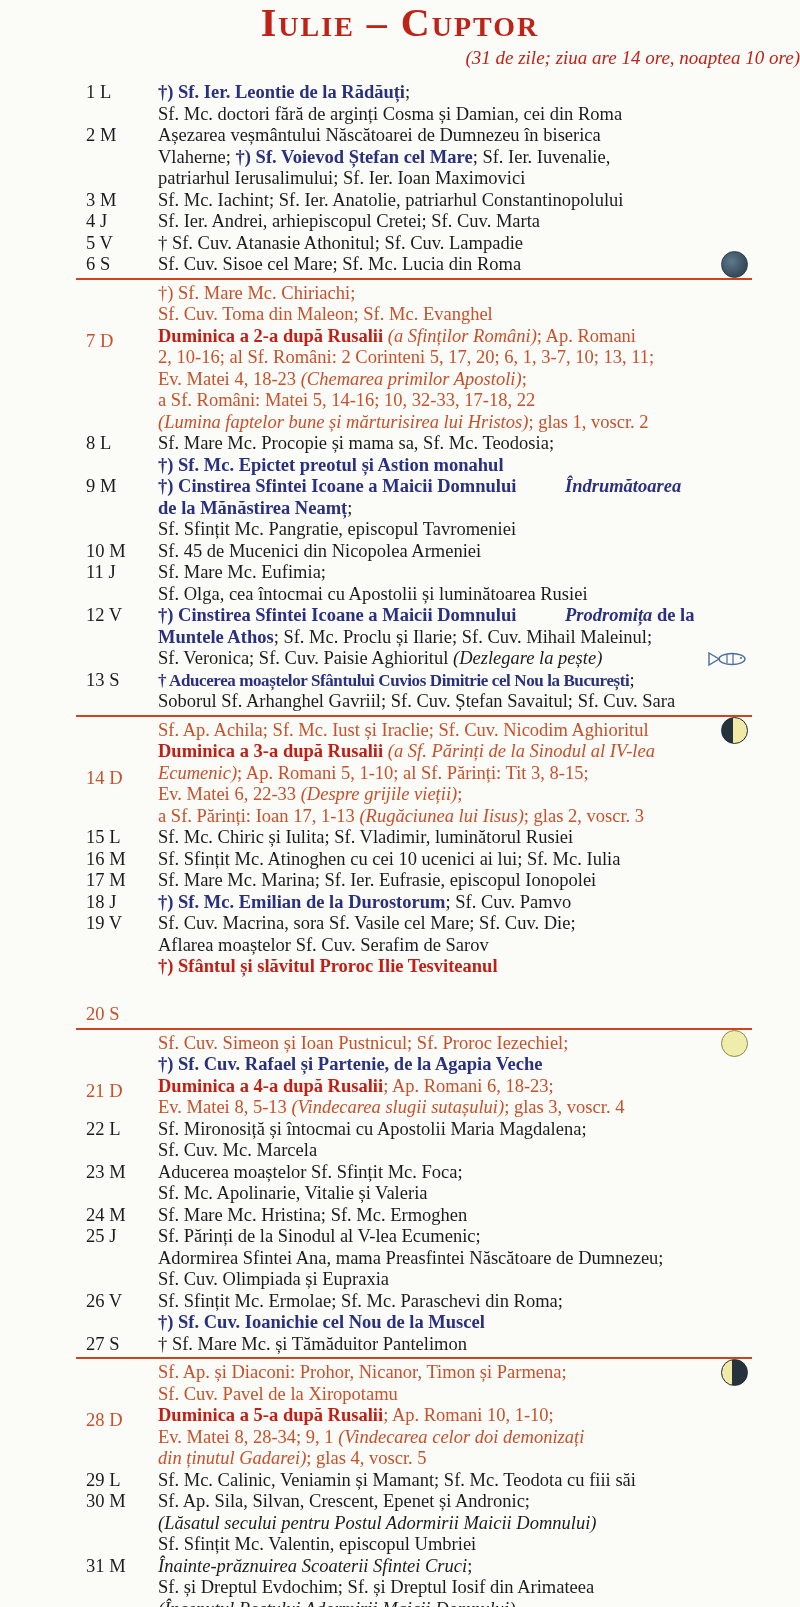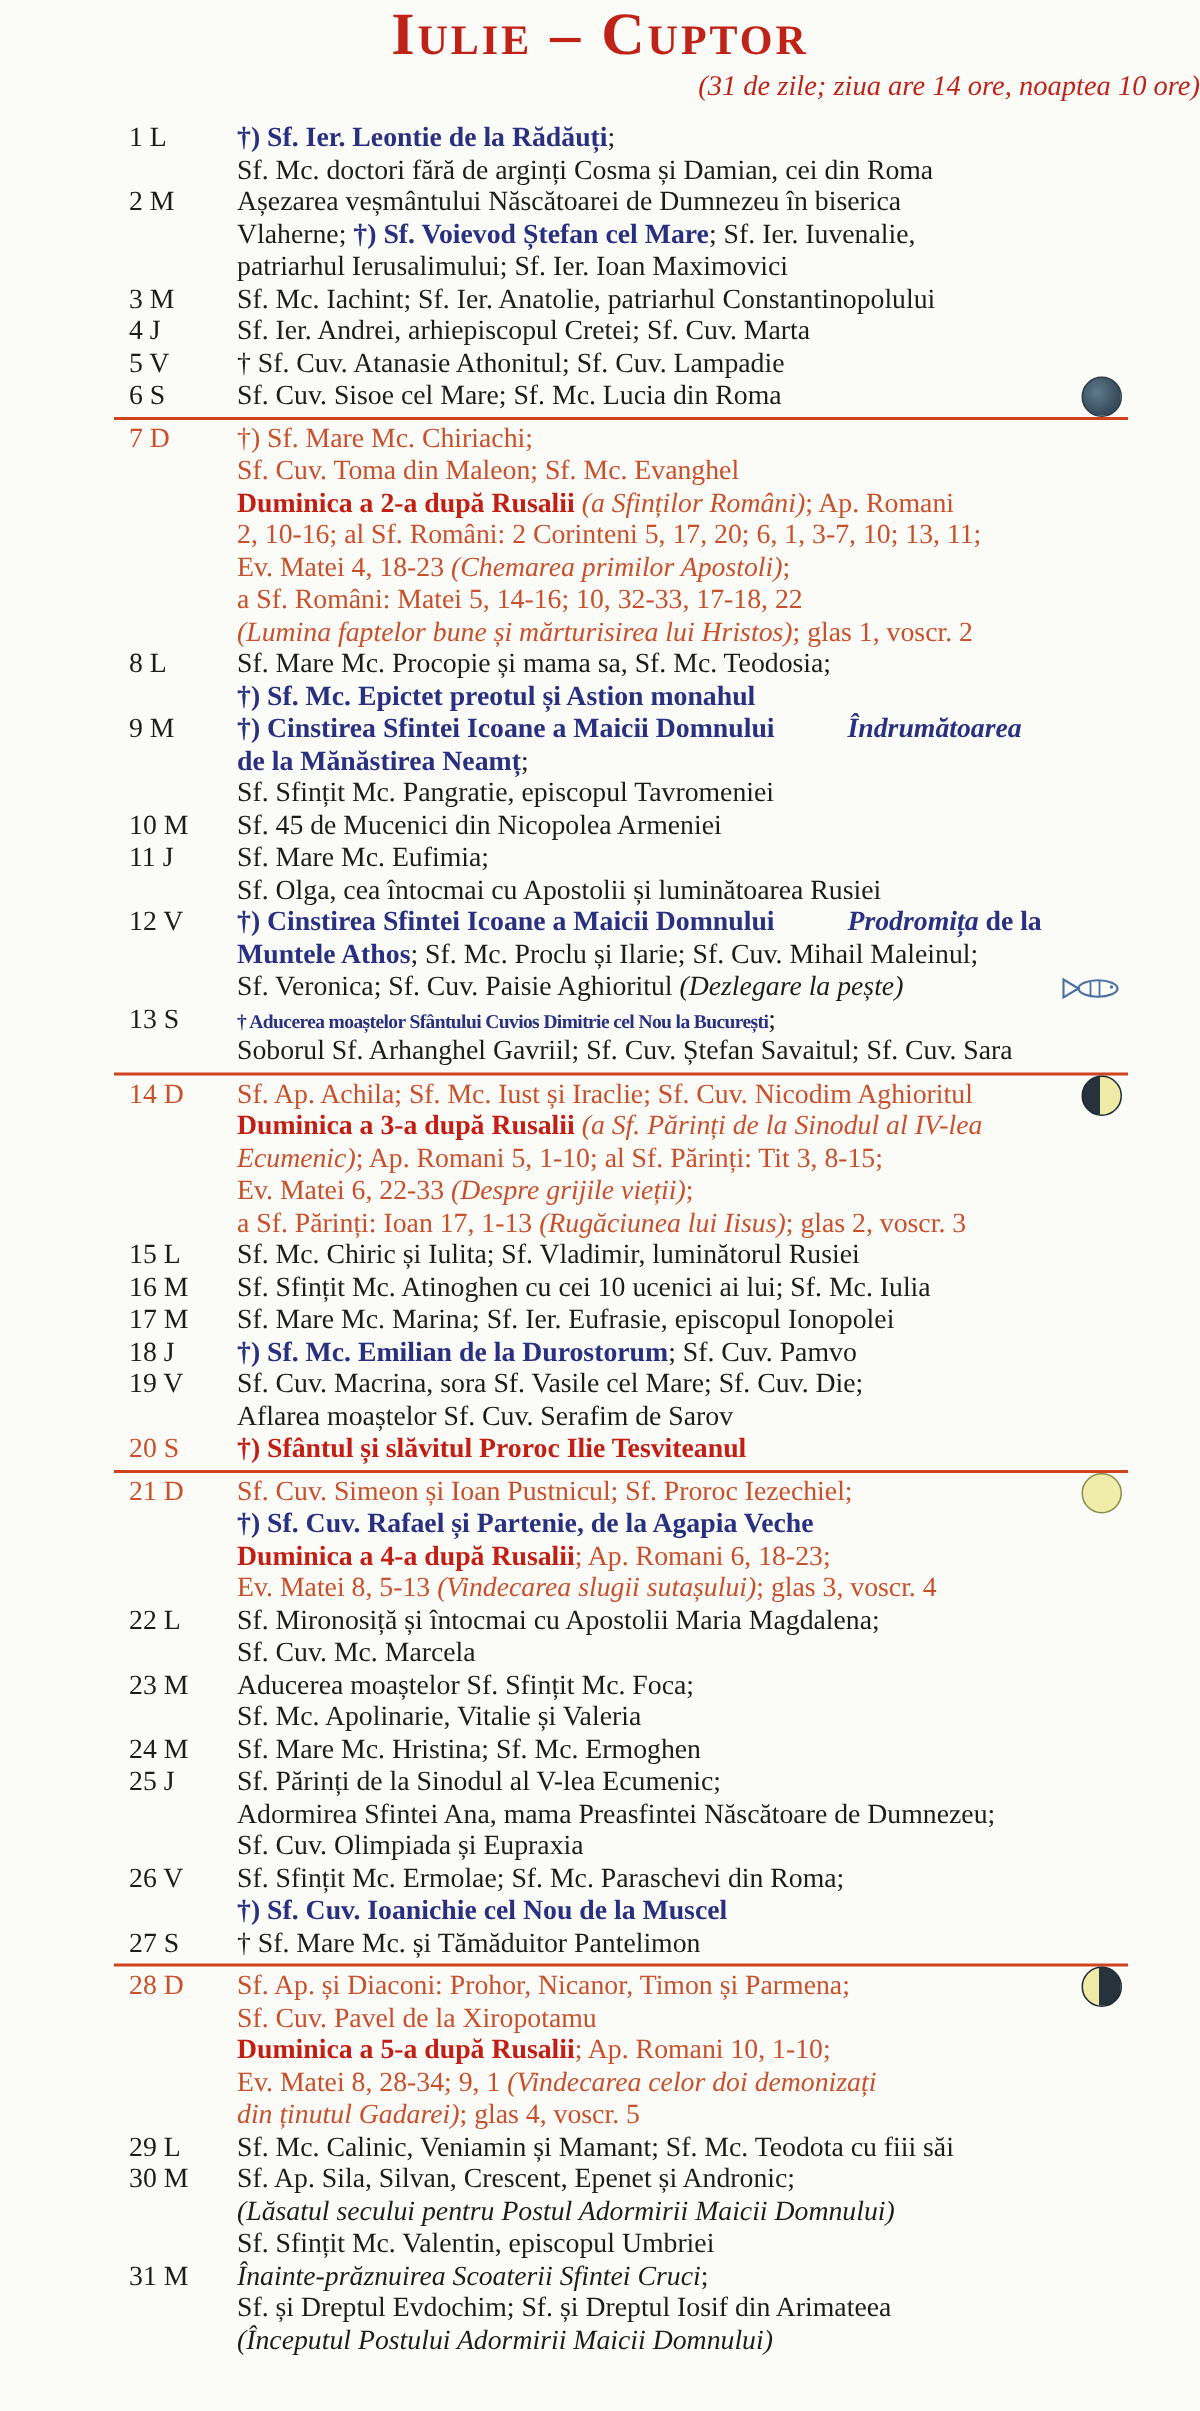--- a/index.html
+++ b/index.html
@@ -43,28 +43,28 @@
     display: flex;
     font-size: 18.5px;
     line-height: 21.5px;
   }
   .date {
     flex: none;
     width: 72px;
     margin-left: 86px;
     color: var(--text-black, #1c1c1c);
   }
-  .date-red { color: var(--sunday-red, #c8502a); }
+  .date-red { color: var(--sunday-red, #c8502a); margin-top: 48px; }
   .entries { flex: 1; }
   .entry-line { white-space: nowrap; }
   .seg-n  { color: var(--text-black, #1c1c1c); }
   .seg-i  { color: var(--text-black, #1c1c1c); font-style: italic; }
   .seg-bn { color: var(--feast-navy, #2a3080); font-weight: bold; }
   .seg-bni{ color: var(--feast-navy, #2a3080); font-weight: bold; font-style: italic; margin-left: 44px; }
-  .seg-bnc{ color: var(--feast-navy, #2a3080); font-weight: bold; font-size: 13px; letter-spacing: -0.4px; }
+  .seg-bnc{ color: var(--feast-navy, #2a3080); font-weight: bold; font-size: 17px; letter-spacing: -0.4px; }
   .seg-r  { color: var(--sunday-red, #c8502a); }
   .seg-ri { color: var(--sunday-red, #c8502a); font-style: italic; }
   .seg-rb { color: var(--bold-red, #c21f14); font-weight: bold; }
   .rule {
     height: 0;
     border-top: 2.5px solid var(--rule-red, #cf431f);
     width: 676px;
     margin: 2px 0 3px 76px;
   }
   .day-icon {

